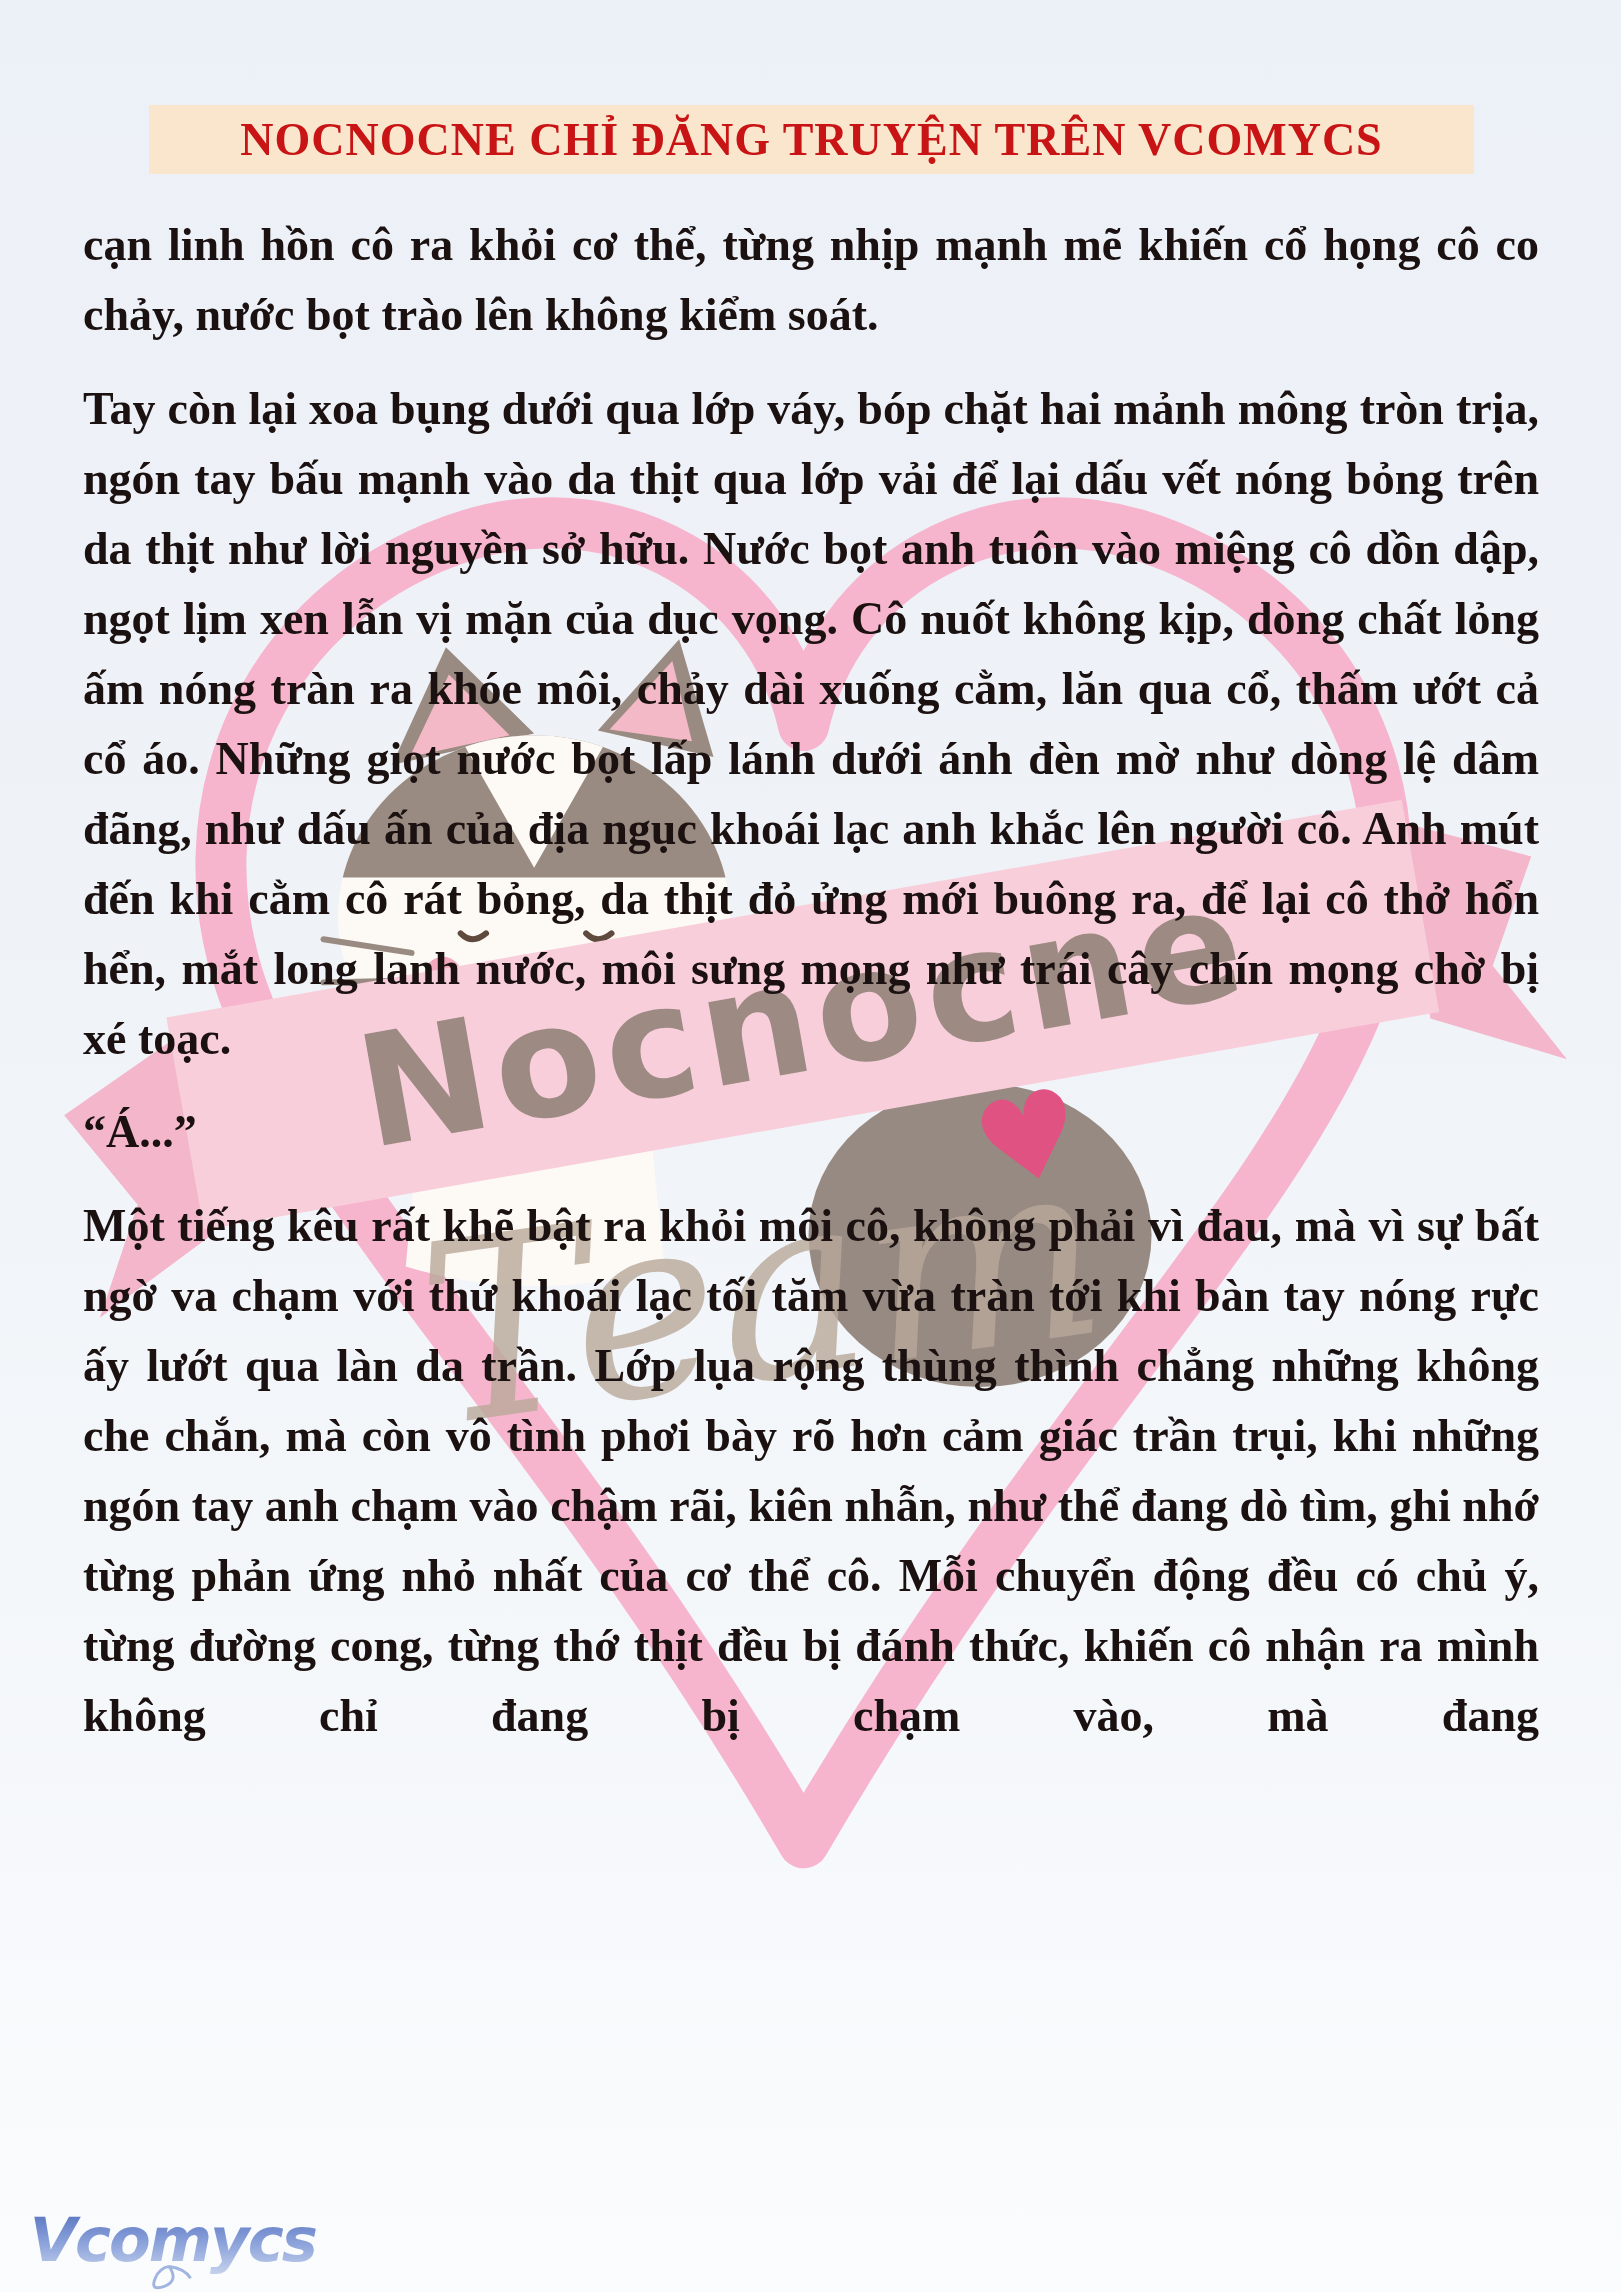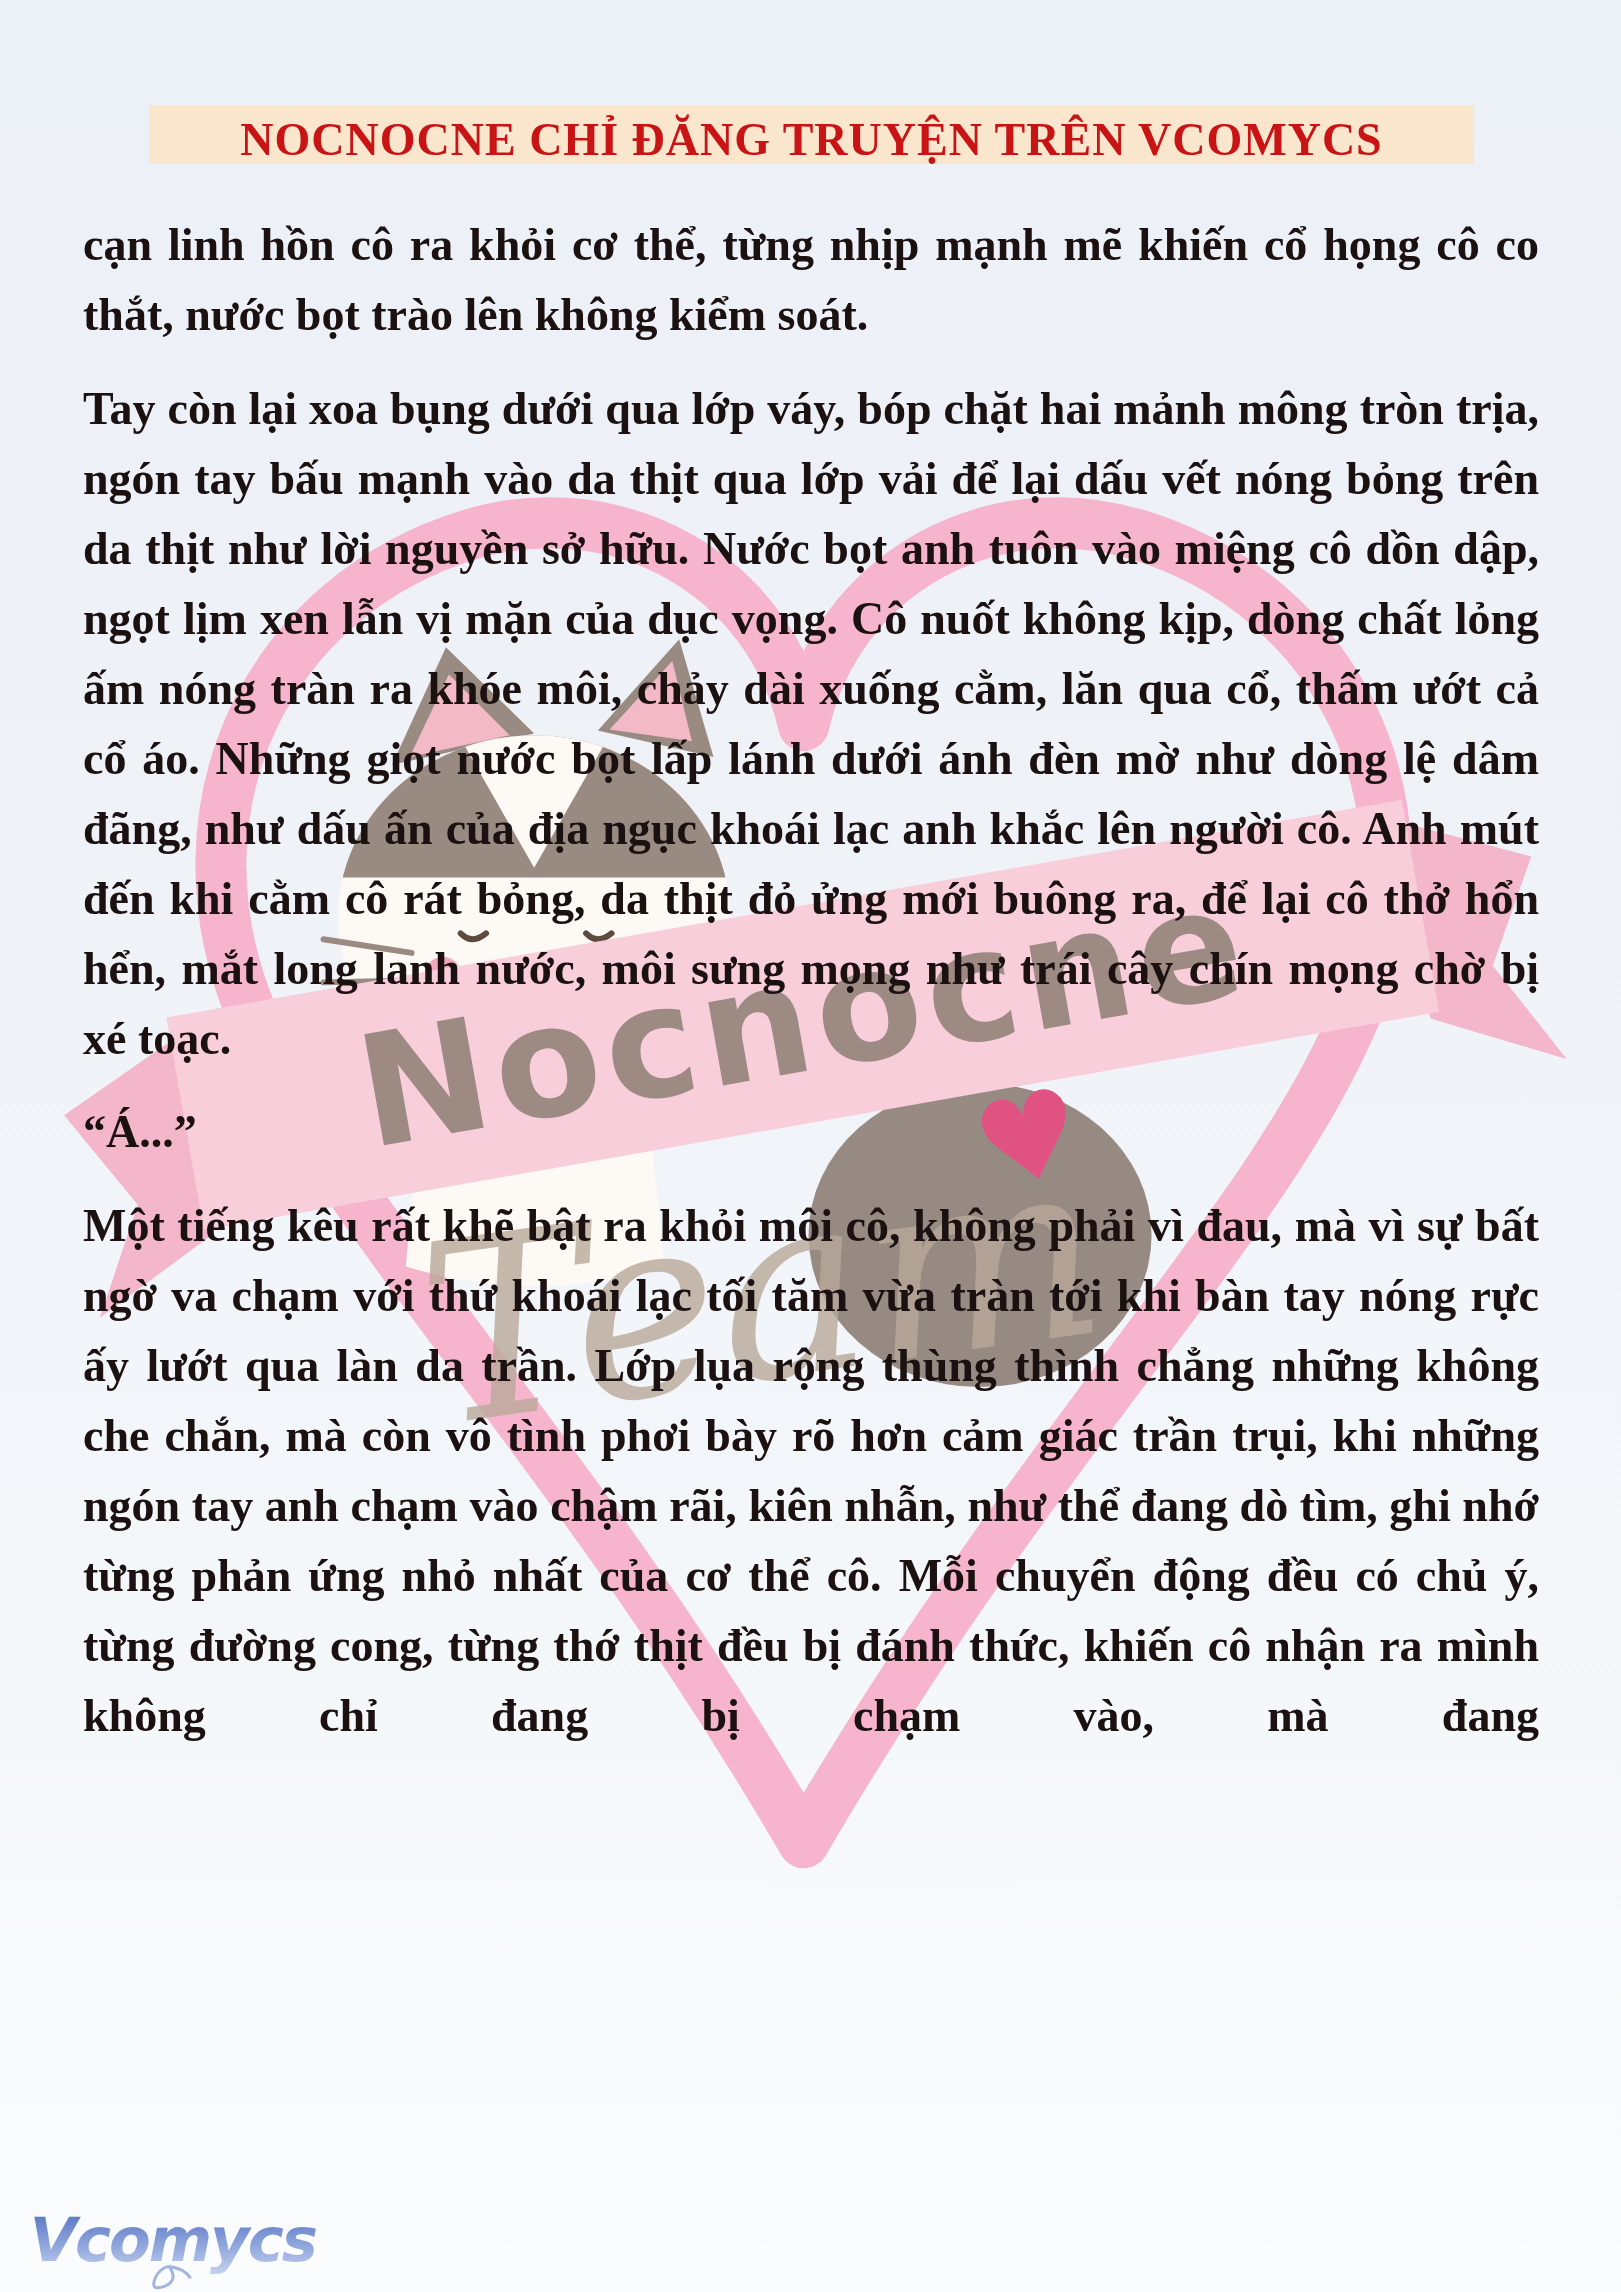--- a/index.html
+++ b/index.html
@@ -16,21 +16,21 @@
   }
   .watermark {
     position: absolute;
     left: 0; top: 0;
     width: 1621px; height: 2293px;
     z-index: 0;
   }
   .header-banner {
     position: absolute;
     left: 149px; top: 105px;
-    width: 1325px; height: 59px;
+    width: 1325px; height: 69px;
     background: #fae6cd;
     color: #c81414;
     font-family: "Liberation Serif", serif;
     font-weight: bold;
     font-size: 46px;
     line-height: 69px;
     text-align: center;
     letter-spacing: 1px;
     z-index: 3;
   }
@@ -108,21 +108,21 @@
   <text x="1008" y="1215" font-size="120" fill="#e05282" transform="rotate(-14 1008 1215)" font-family="DejaVu Sans, sans-serif">♥</text>
 
   <text x="790" y="1405" text-anchor="middle" transform="rotate(-8 790 1405)" font-family="DejaVu Serif, serif" font-style="italic" font-size="255" fill="#b9a99b" opacity="0.8">Team</text>
 </svg>
 
 <div class="header-banner">
   <span>NOCNOCNE CHỈ ĐĂNG TRUYỆN TRÊN VCOMYCS</span>
 </div>
 
 <div class="text-block">
-  <p>cạn linh hồn cô ra khỏi cơ thể, từng nhịp mạnh mẽ khiến cổ họng cô co thắt, nước bọt trào lên không kiểm soát.</p>
+  <p>cạn linh hồn cô ra khỏi cơ thể, từng nhịp mạnh mẽ khiến cổ họng cô co chảy, nước bọt trào lên không kiểm soát.</p>
   <p>Tay còn lại xoa bụng dưới qua lớp váy, bóp chặt hai mảnh mông tròn trịa, ngón tay bấu mạnh vào da thịt qua lớp vải để lại dấu vết nóng bỏng trên da thịt như lời nguyền sở hữu. Nước bọt anh tuôn vào miệng cô dồn dập, ngọt lịm xen lẫn vị mặn của dục vọng. Cô nuốt không kịp, dòng chất lỏng ấm nóng tràn ra khóe môi, chảy dài xuống cằm, lăn qua cổ, thấm ướt cả cổ áo. Những giọt nước bọt lấp lánh dưới ánh đèn mờ như dòng lệ dâm đãng, như dấu ấn của địa ngục khoái lạc anh khắc lên người cô. Anh mút đến khi cằm cô rát bỏng, da thịt đỏ ửng mới buông ra, để lại cô thở hổn hển, mắt long lanh nước, môi sưng mọng như trái cây chín mọng chờ bị xé toạc.</p>
   <p>“Á...”</p>
   <p class="continued">Một tiếng kêu rất khẽ bật ra khỏi môi cô, không phải vì đau, mà vì sự bất ngờ va chạm với thứ khoái lạc tối tăm vừa tràn tới khi bàn tay nóng rực ấy lướt qua làn da trần. Lớp lụa rộng thùng thình chẳng những không che chắn, mà còn vô tình phơi bày rõ hơn cảm giác trần trụi, khi những ngón tay anh chạm vào chậm rãi, kiên nhẫn, như thể đang dò tìm, ghi nhớ từng phản ứng nhỏ nhất của cơ thể cô. Mỗi chuyển động đều có chủ ý, từng đường cong, từng thớ thịt đều bị đánh thức, khiến cô nhận ra mình không chỉ đang bị chạm vào, mà đang</p>
 </div>
 
 <div class="logo-wrap">
   <svg width="294" height="108" viewBox="0 0 300 110" xmlns="http://www.w3.org/2000/svg">
     <defs>
       <linearGradient id="logograd" x1="0" y1="0" x2="0" y2="1">
         <stop offset="0" stop-color="#4e6abc"></stop>

